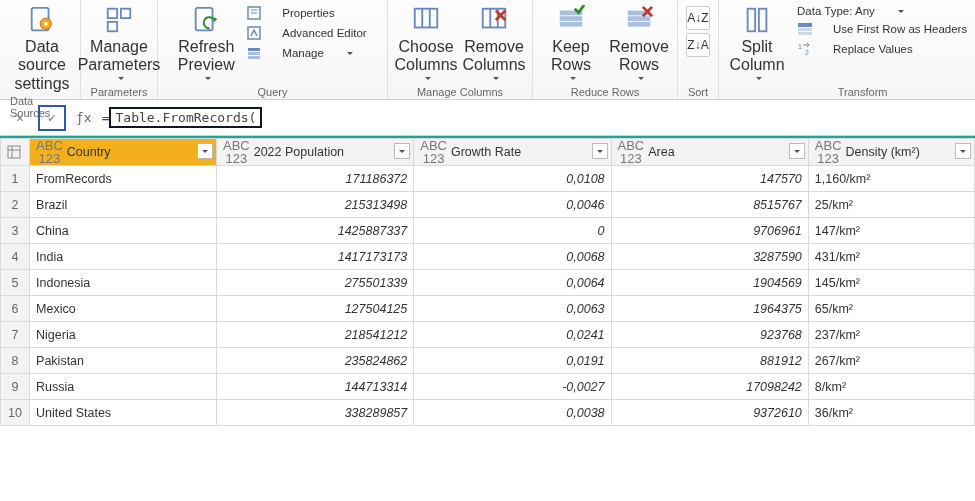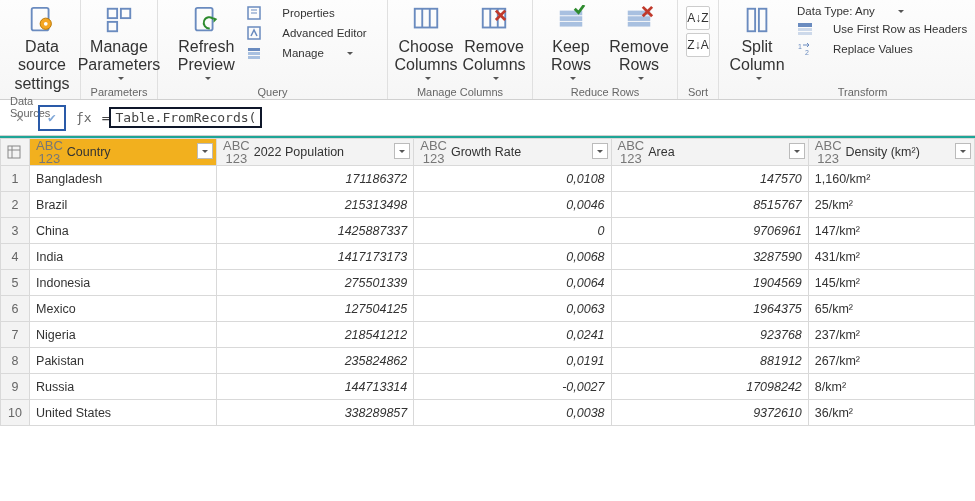--- a/index.html
+++ b/index.html
@@ -460,21 +460,21 @@
               <span>Density (km²)</span>
             </div>
             <span class="hdr-drop"></span>
           </th>
         </tr>
     </thead>
     <tbody>
 
     <tr>
           <td class="col-idx">1</td>
-          <td>Bangladesh</td>
+          <td>FromRecords</td>
           <td class="num-cell">171186372</td>
           <td class="num-cell">0,0108</td>
           <td class="num-cell">147570</td>
           <td>1,160/km²</td>
         </tr>
         <tr>
           <td class="col-idx">2</td>
           <td>Brazil</td>
           <td class="num-cell">215313498</td>
           <td class="num-cell">0,0046</td>

